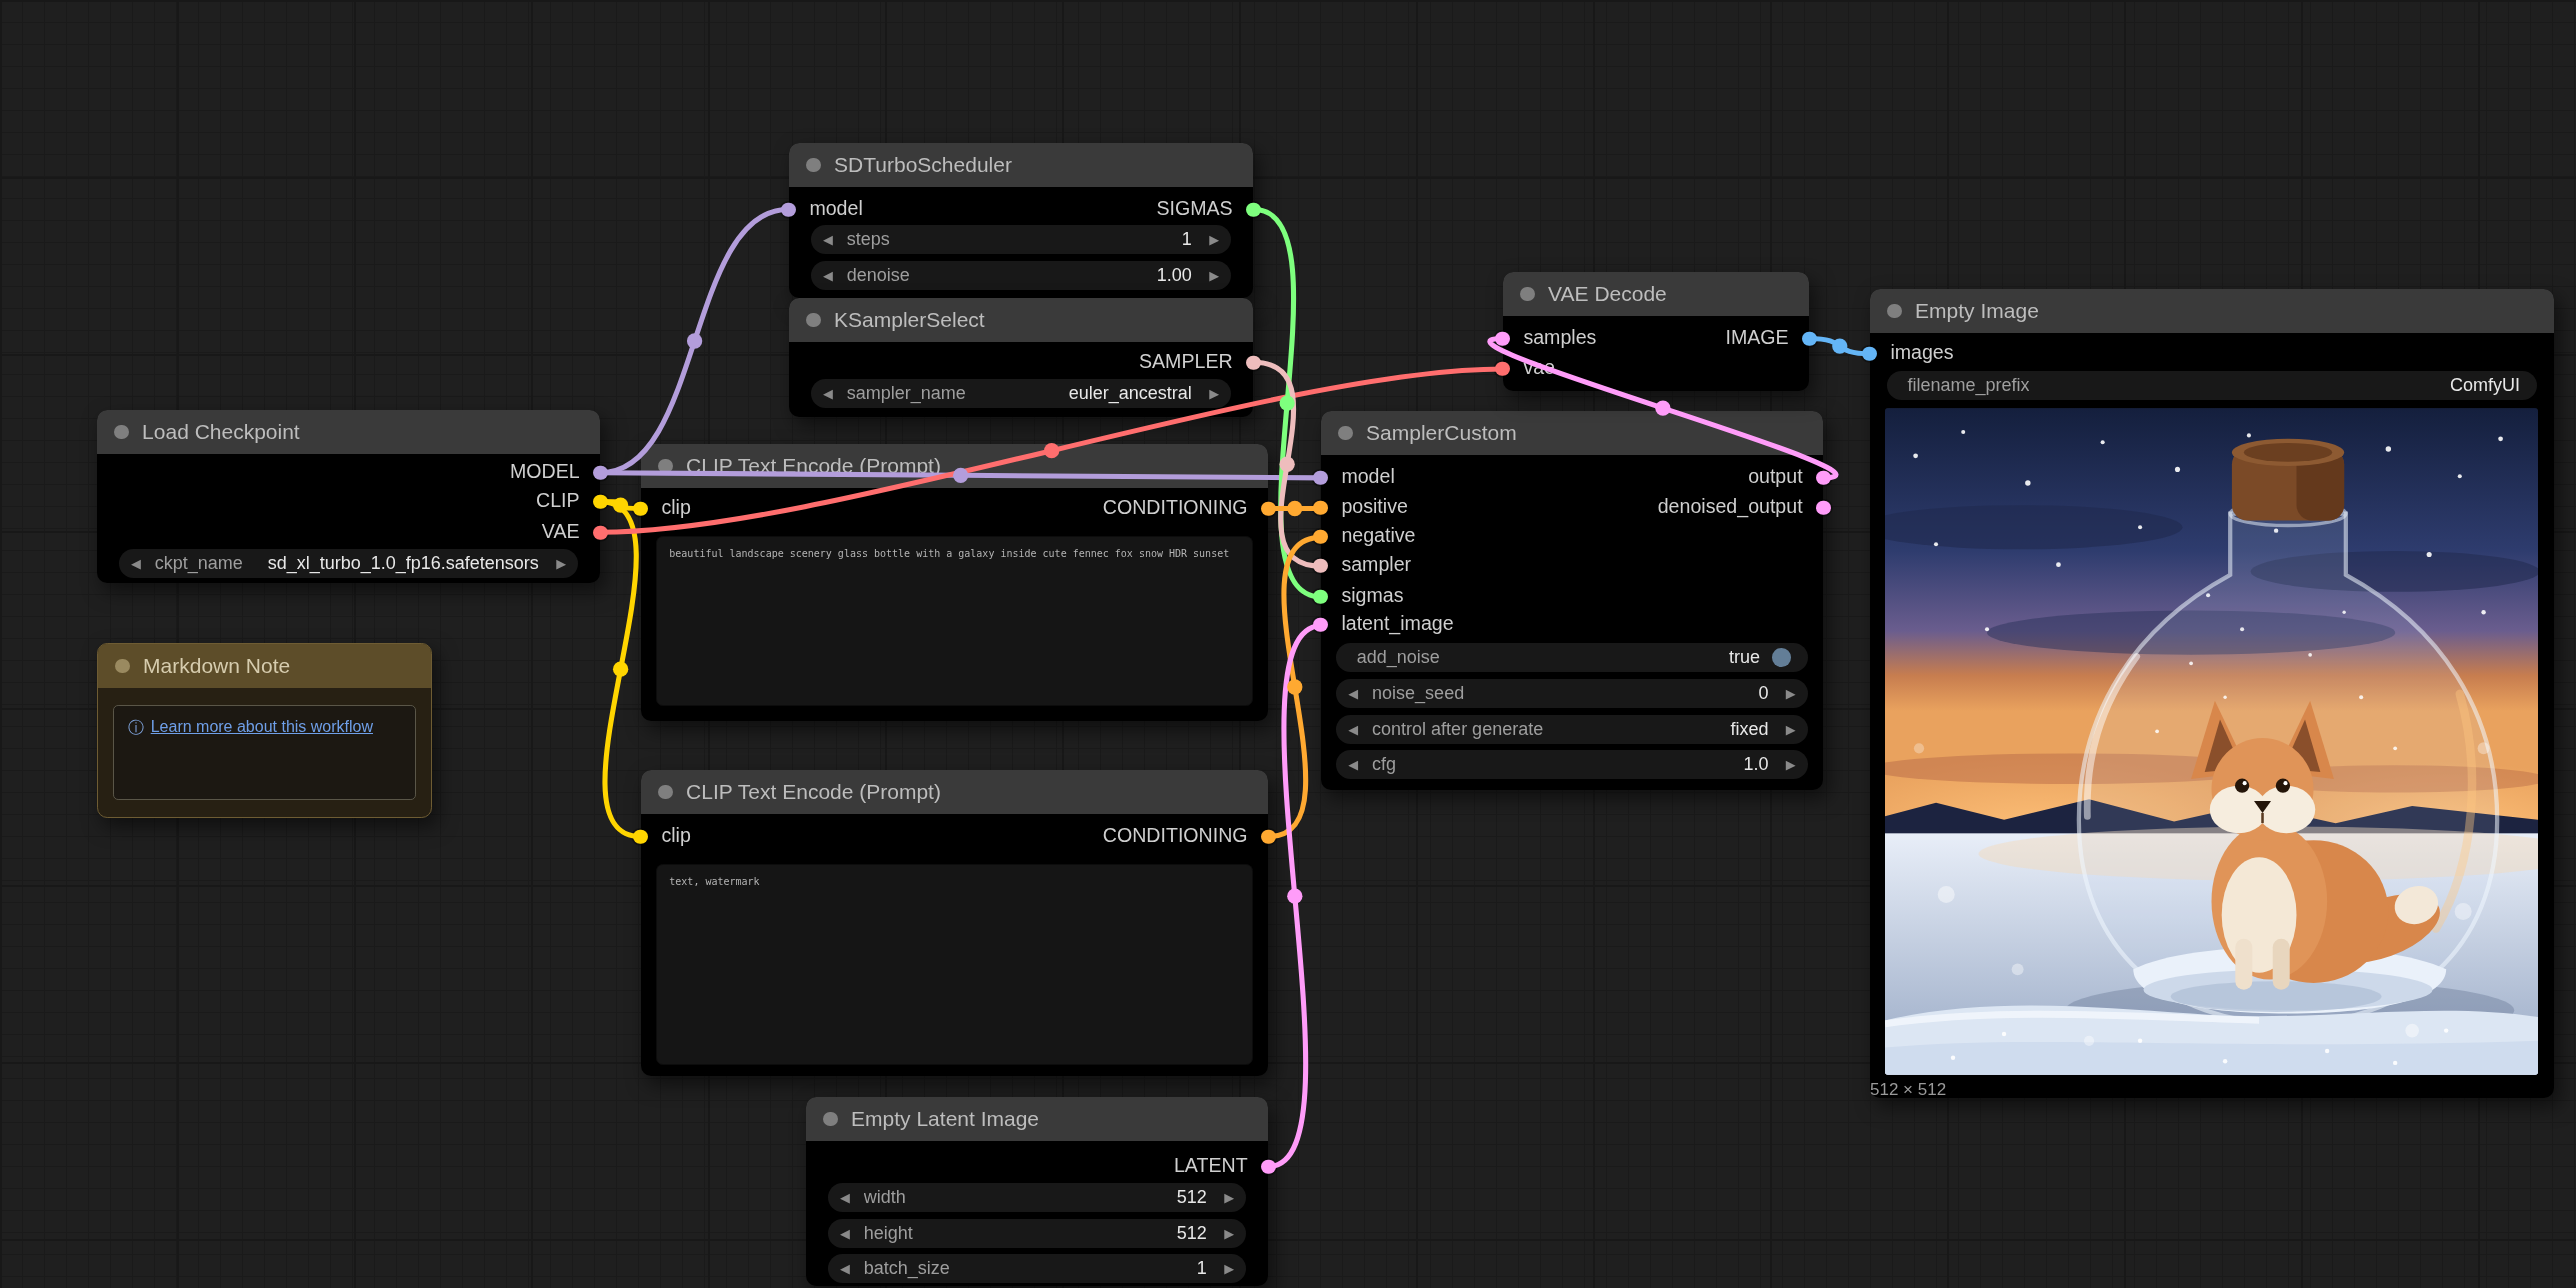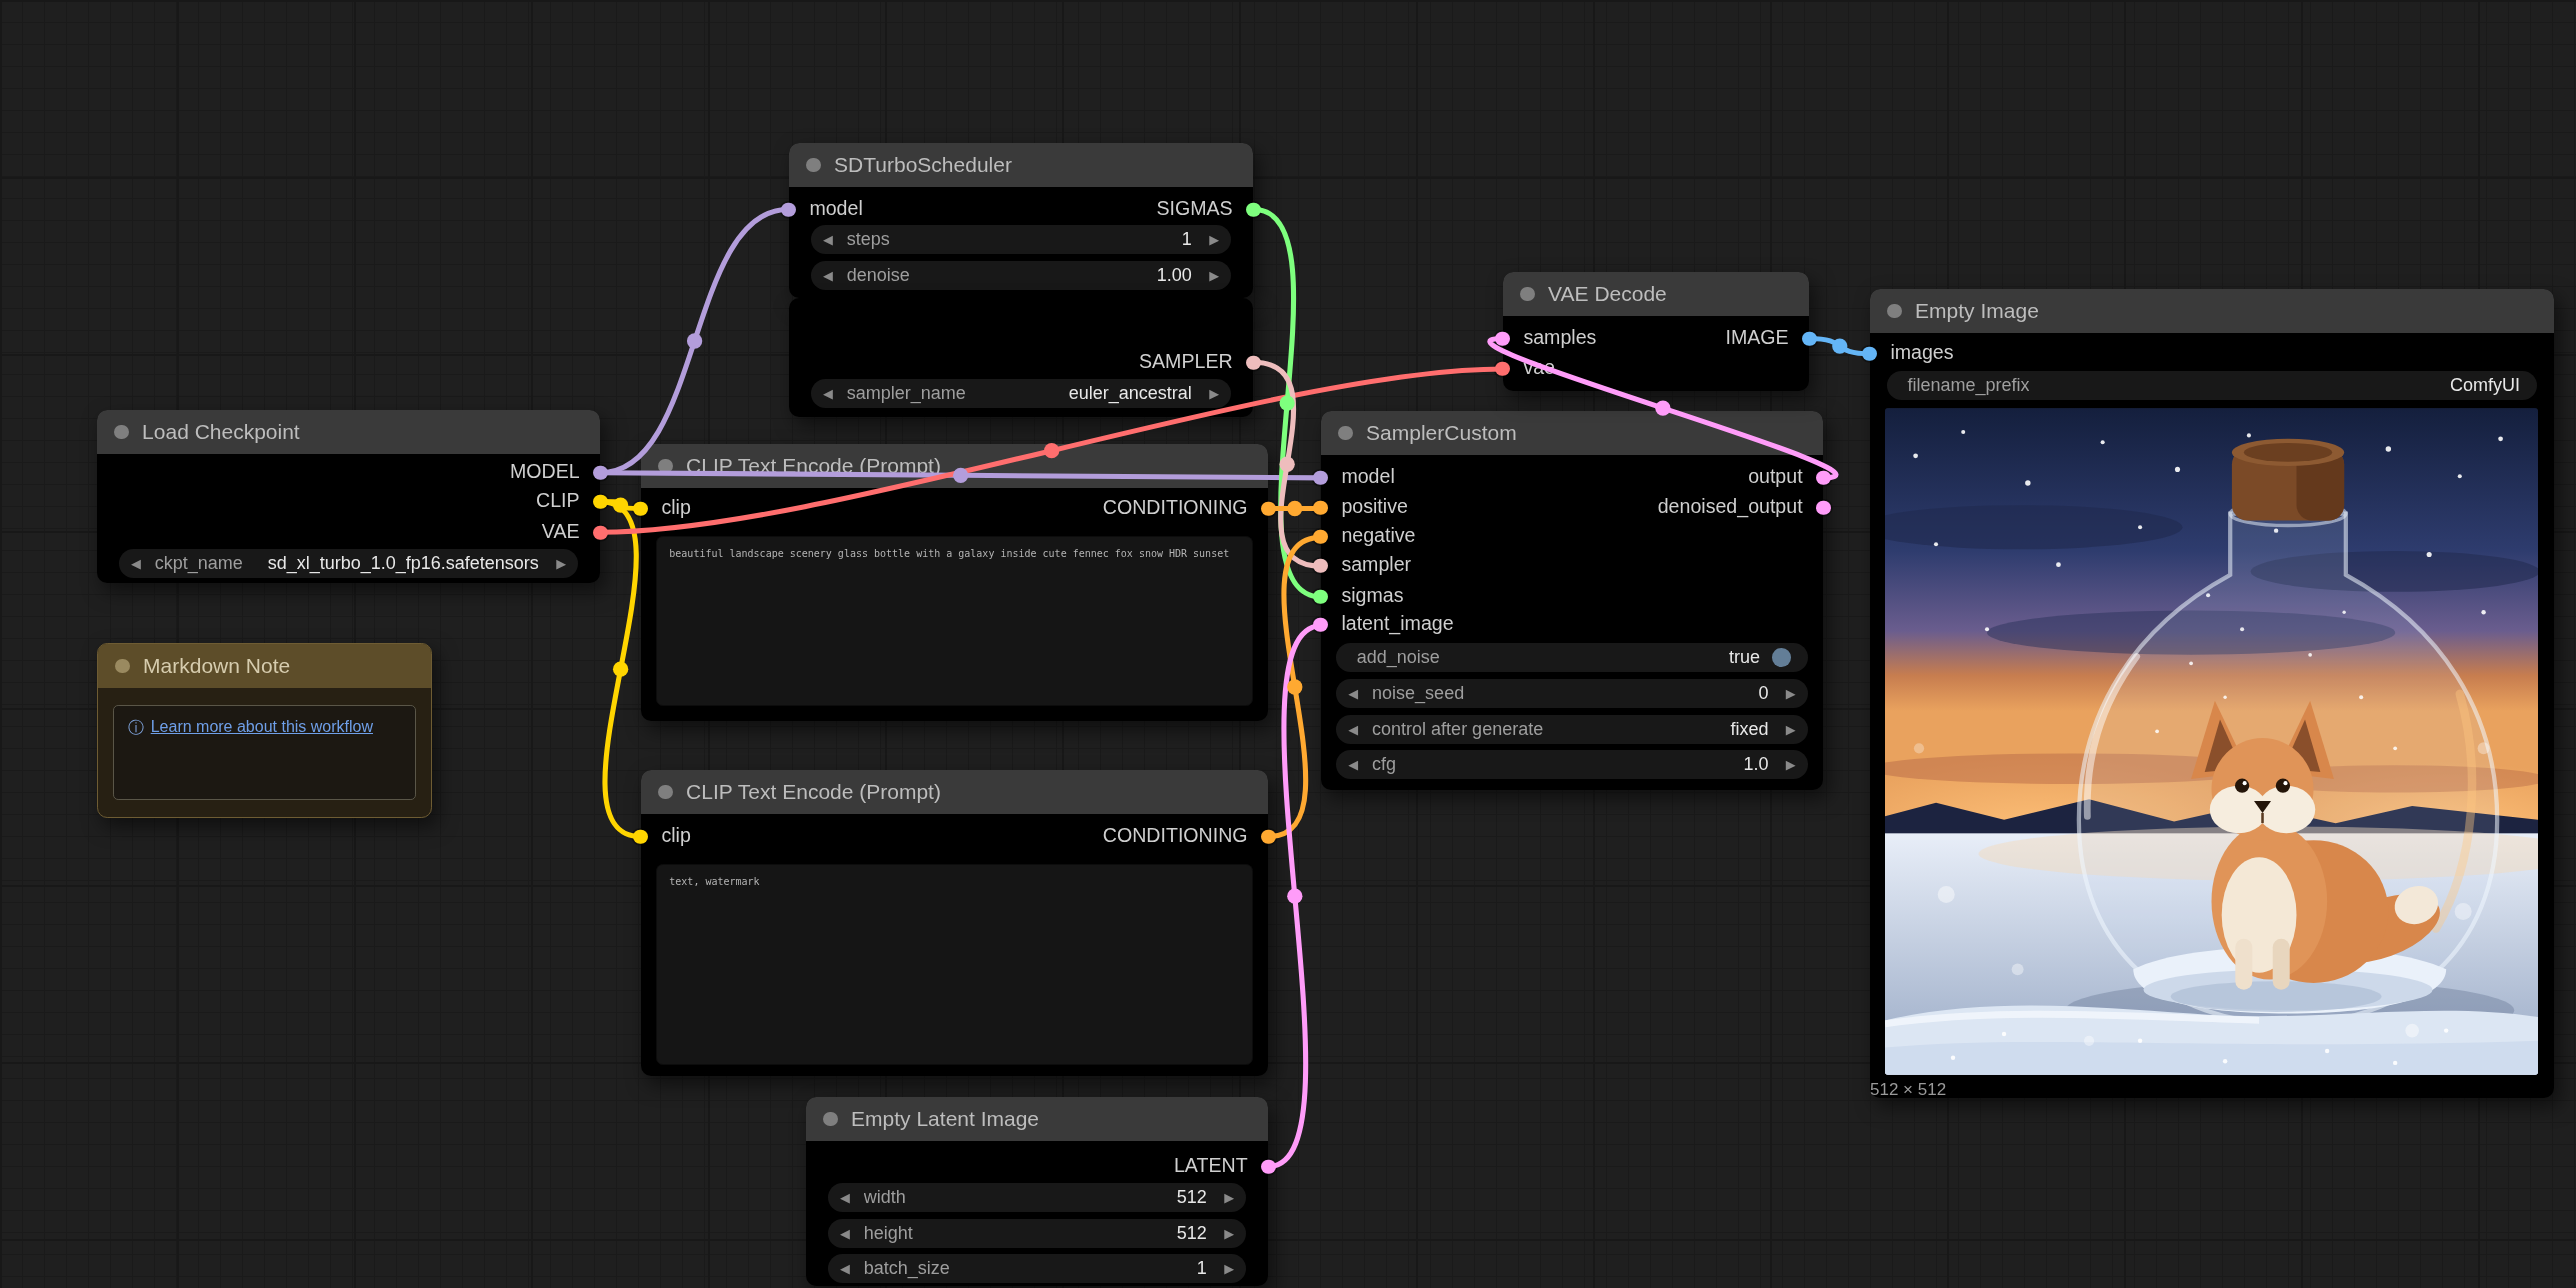--- a/index.html
+++ b/index.html
@@ -152,20 +152,24 @@
   </div>
   <div class="widget" style="top:118px">
     <span class="warr l"></span>
     <span class="wlabel">denoise</span>
     <span class="wvalue">1.00</span>
     <span class="warr r"></span>
   </div>
 </div>
 
 <div class="node" style="left:789px;top:298px;width:464px;height:119px">
+  <div class="ntitle">
+    <span class="tdot"></span>
+    <span>KSamplerSelect</span>
+  </div>
   <div class="slot out" style="top:52px">
     <span>SAMPLER</span>
     <span class="pdot c-sampler"></span>
   </div>
   <div class="widget" style="top:81px">
     <span class="warr l"></span>
     <span class="wlabel">sampler_name</span>
     <span class="wvalue">euler_ancestral</span>
     <span class="warr r"></span>
   </div>

